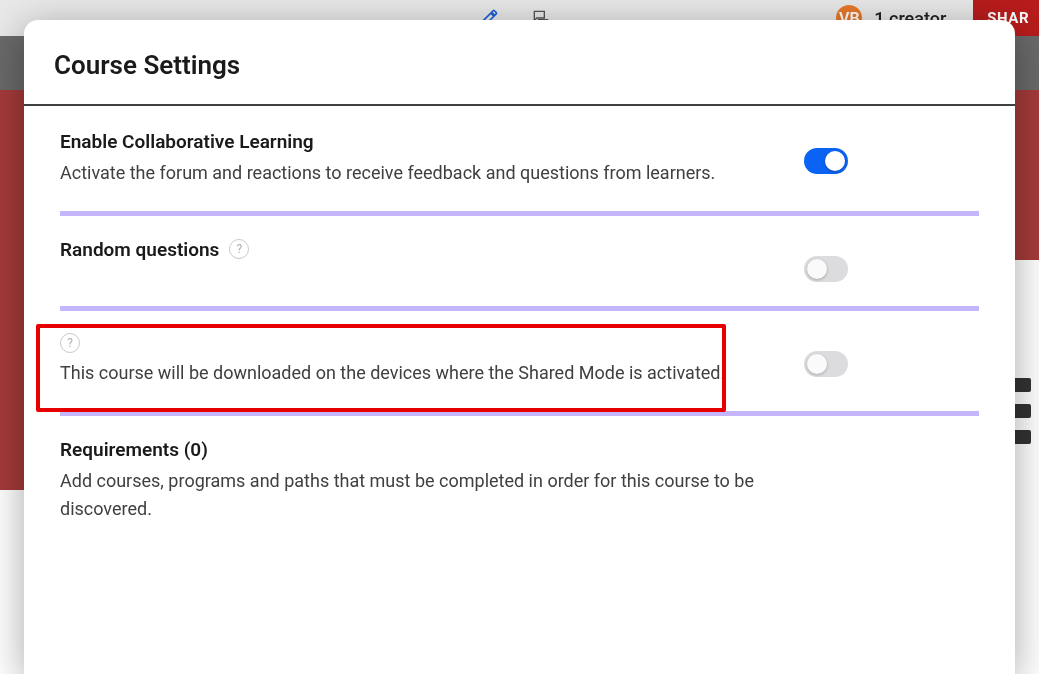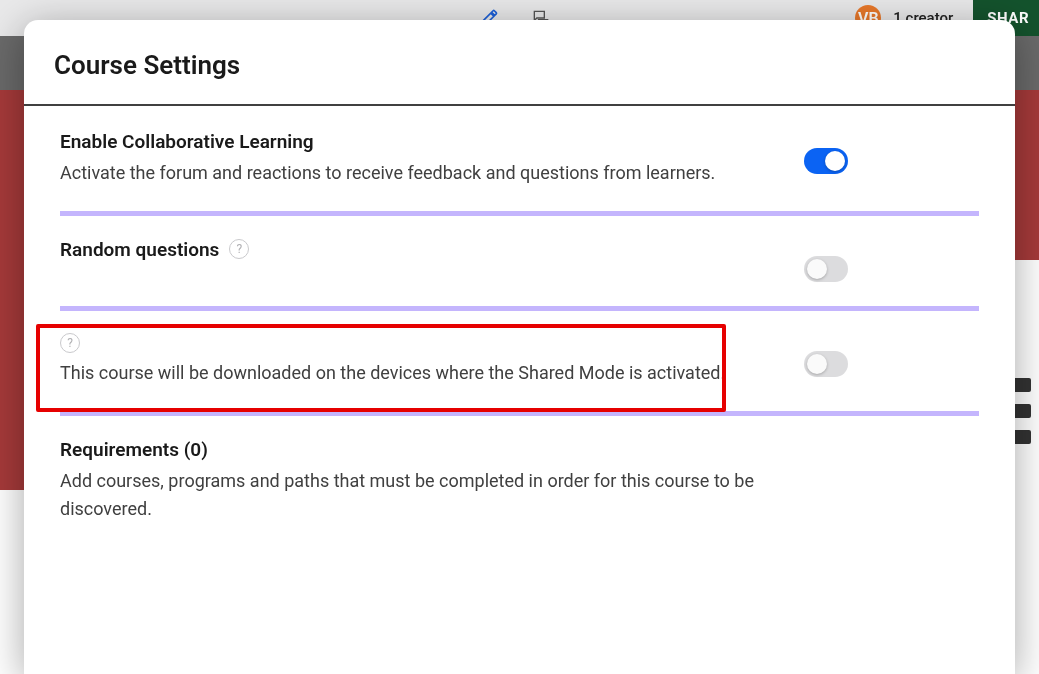--- a/index.html
+++ b/index.html
@@ -25,24 +25,24 @@
     color:#1c60d8;
   }
   .bg-avatar {
     width: 26px; height: 26px; border-radius: 50%;
     background: #e8782a; color: #fff; font-size: 16px;
     display: flex; align-items: center; justify-content: center;
     font-weight: 600;
     margin-right:4px;
   }
   .bg-creator {
-    font-size: 15px; color:#222; font-weight: 500; margin-right: 12px;
+    font-size: 18px; color:#222; font-weight: 500; margin-right: 19px;
   }
   .bg-share {
-    background: #14532d; color: #fff;
+    background: #b91c1c; color: #fff;
     height: 36px; padding: 0 10px 0 14px;
     font-size: 15px; font-weight: 700; letter-spacing: 0.5px;
     display: flex; align-items: center;
   }
   .bg-red-band {
     position: absolute; top:90px; left:0; right:0; height: 400px;
     background: #a63a3a;
   }
   .bg-side-graphic {
     position:absolute; right:0; top:260px; width:40px; height:230px;

